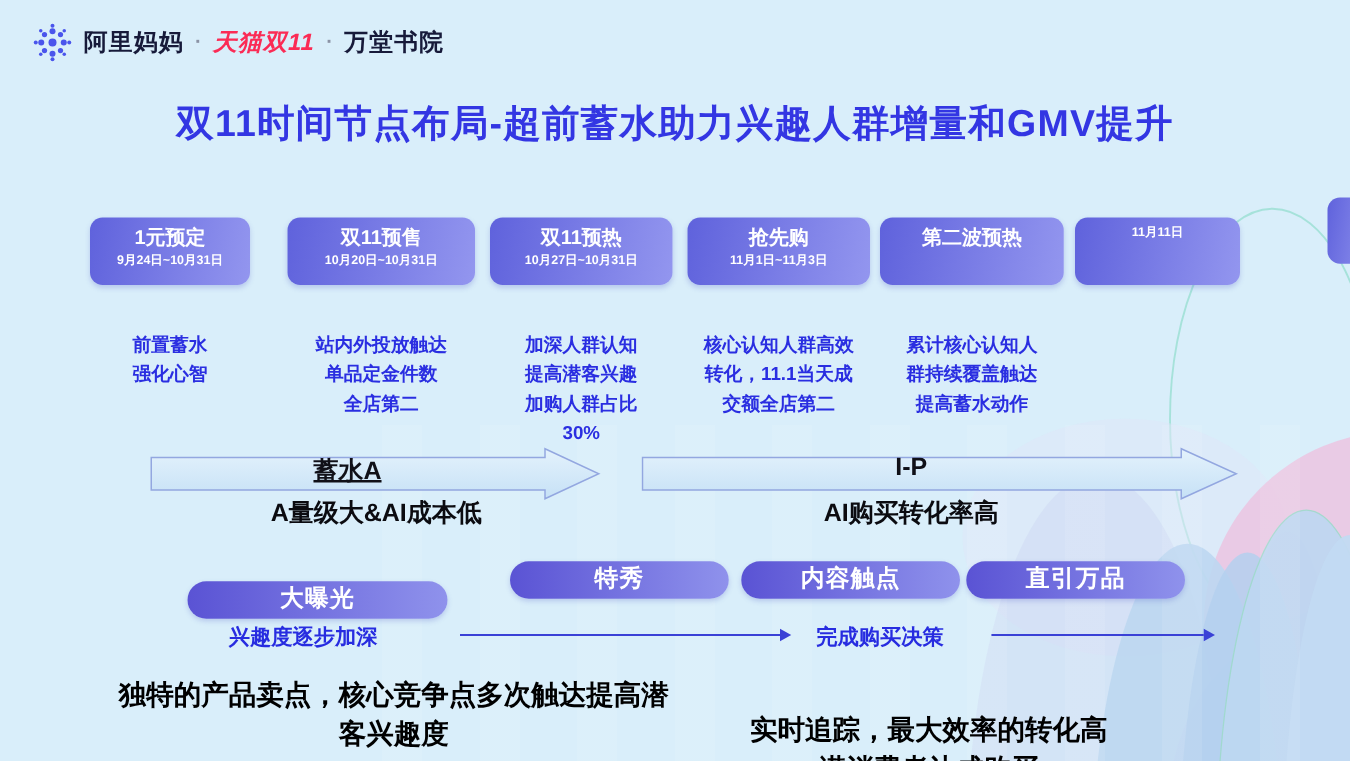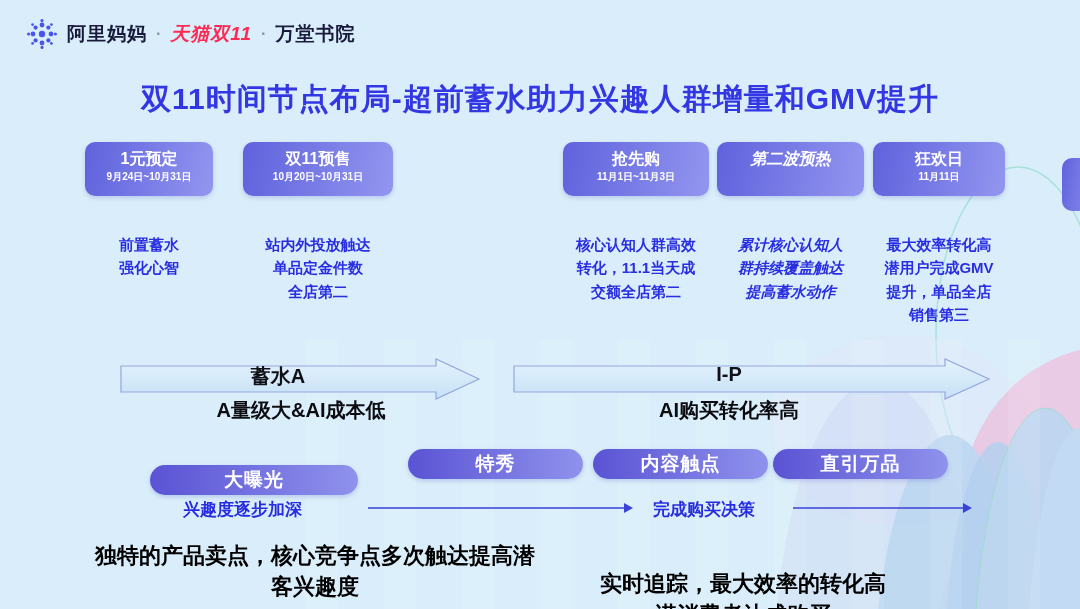--- a/index.html
+++ b/index.html
@@ -14,21 +14,21 @@
   .logo-row{position:absolute;left:26px;top:18px;display:flex;align-items:center;gap:9px;}
   .logo-row .txt{font-size:19px;font-weight:700;color:#171a3a;letter-spacing:1px;}
   .logo-row .dot{font-size:16px;color:#8b93a5;font-weight:700;}
   .logo-row .event{color:#fb2b55;font-style:italic;}
 
   
   .title{position:absolute;left:0;top:79px;width:1080px;text-align:center;
     font-size:30px;font-weight:800;color:#3336e3;letter-spacing:1px;}
 
   
-  .stage-col{position:absolute;top:142px;margin-left:13px;}
+  .stage-col{position:absolute;top:174px;}
   .stage-box{border-radius:10px;height:54px;box-sizing:border-box;padding-top:6px;
     background:linear-gradient(100deg,#5f62dc 0%,#9396ef 100%);
     color:#fff;font-weight:700;text-align:center;line-height:1.35;
     box-shadow:0 2px 4px rgba(80,90,200,.25);overflow:visible;}
   .stage-name{font-size:16px;}
   .stage-dates{font-size:10px;}
   .stage-desc{margin-top:37px;color:#2a2ee1;font-weight:700;font-size:15px;
     line-height:1.55;text-align:center;white-space:pre-line;}
   .stage-partial{position:absolute;left:1062px;top:158px;width:40px;height:53px;
     border-radius:10px 0 0 10px;background:linear-gradient(100deg,#5f62dc,#9396ef);}
@@ -116,63 +116,68 @@
     <div class="stage-col" style="left:230px;width:150px;">
       <div class="stage-box">
         <div class="stage-name">双11预售</div>
         <div class="stage-dates">10月20日~10月31日</div>
       </div>
       <div class="stage-desc">站内外投放触达
 单品定金件数
 全店第二</div>
     </div>
 
+    <div class="stage-col" style="left:392px;width:146px;">
+      <div class="stage-box">
+        <div class="stage-name">双11预热</div>
+        <div class="stage-dates">10月27日~10月31日</div>
+      </div>
+      <div class="stage-desc">加深人群认知
+提高潜客兴趣
+加购人群占比
+30%</div>
+    </div>
 
     <div class="stage-col" style="left:550px;width:146px;">
       <div class="stage-box">
         <div class="stage-name">抢先购</div>
         <div class="stage-dates">11月1日~11月3日</div>
       </div>
       <div class="stage-desc">核心认知人群高效
 转化，11.1当天成
 交额全店第二</div>
     </div>
 
-    <div class="stage-col" style="left:704px;width:147px;font-style:italic;">
+    <div class="stage-col" style="left:704px;width:147px;">
       <div class="stage-box">
         <div class="stage-name">第二波预热</div>
       </div>
       <div class="stage-desc">累计核心认知人
 群持续覆盖触达
 提高蓄水动作</div>
     </div>
 
     <div class="stage-col" style="left:860px;width:132px;">
       <div class="stage-box">
-        <div class="stage-name">狂欢日</div>
         <div class="stage-dates">11月11日</div>
       </div>
-      <div class="stage-desc">最大效率转化高
-潜用户完成GMV
-提升，单品全店
-销售第三</div>
     </div>
 
     <div class="stage-partial"></div>
 
     <svg class="fat-arrow" style="left:120px;" width="362" height="46" viewBox="0 0 362 46">
       <defs>
         <linearGradient id="arrowGrad" x1="0" y1="0" x2="0" y2="1">
           <stop offset="0" stop-color="#e4f2fc"></stop>
             <stop offset="1" stop-color="#c6e1f6"></stop>
         </linearGradient>
       </defs>
       <polygon points="1,10 316,10 316,3 359,23 316,43 316,36 1,36" fill="url(#arrowGrad)" stroke="#93a7e0" stroke-width="1.2"></polygon>
     </svg>
-    <div class="arrow-label" style="left:120px;width:316px;">蓄水A</div>
+    <div class="arrow-label" style="left:120px;width:316px;text-decoration:underline;">蓄水A</div>
     <div class="arrow-note" style="left:120px;width:362px;">A量级大&amp;AI成本低</div>
 
     <svg class="fat-arrow" style="left:513px;" width="479" height="46" viewBox="0 0 479 46">
       <polygon points="1,10 432,10 432,3 476,23 432,43 432,36 1,36" fill="url(#arrowGrad)" stroke="#93a7e0" stroke-width="1.2"></polygon>
     </svg>
     <div class="arrow-label" style="left:513px;width:432px;">I-P</div>
     <div class="arrow-note" style="left:513px;width:432px;">AI购买转化率高</div>
 
     <div class="pill" style="left:150px;width:208px;margin-top:16px;">大曝光</div>
     <div class="pill" style="left:408px;width:175px;">特秀</div>

